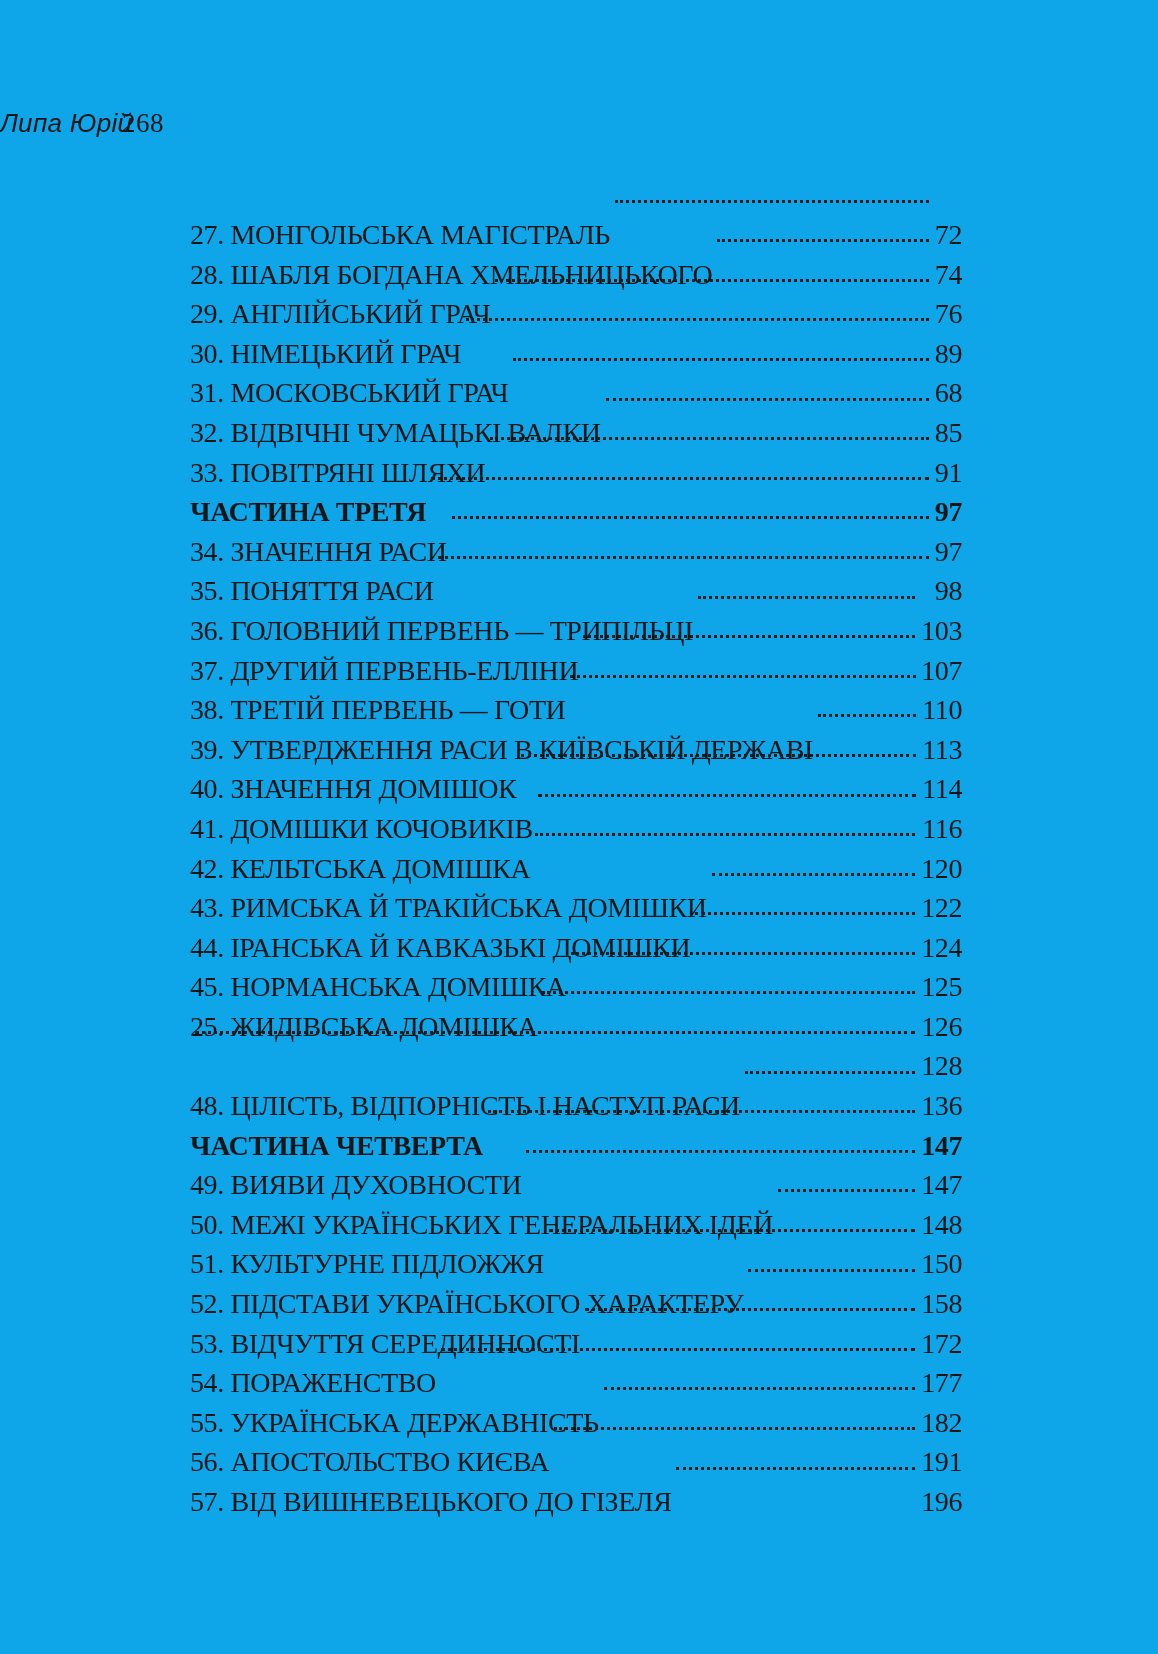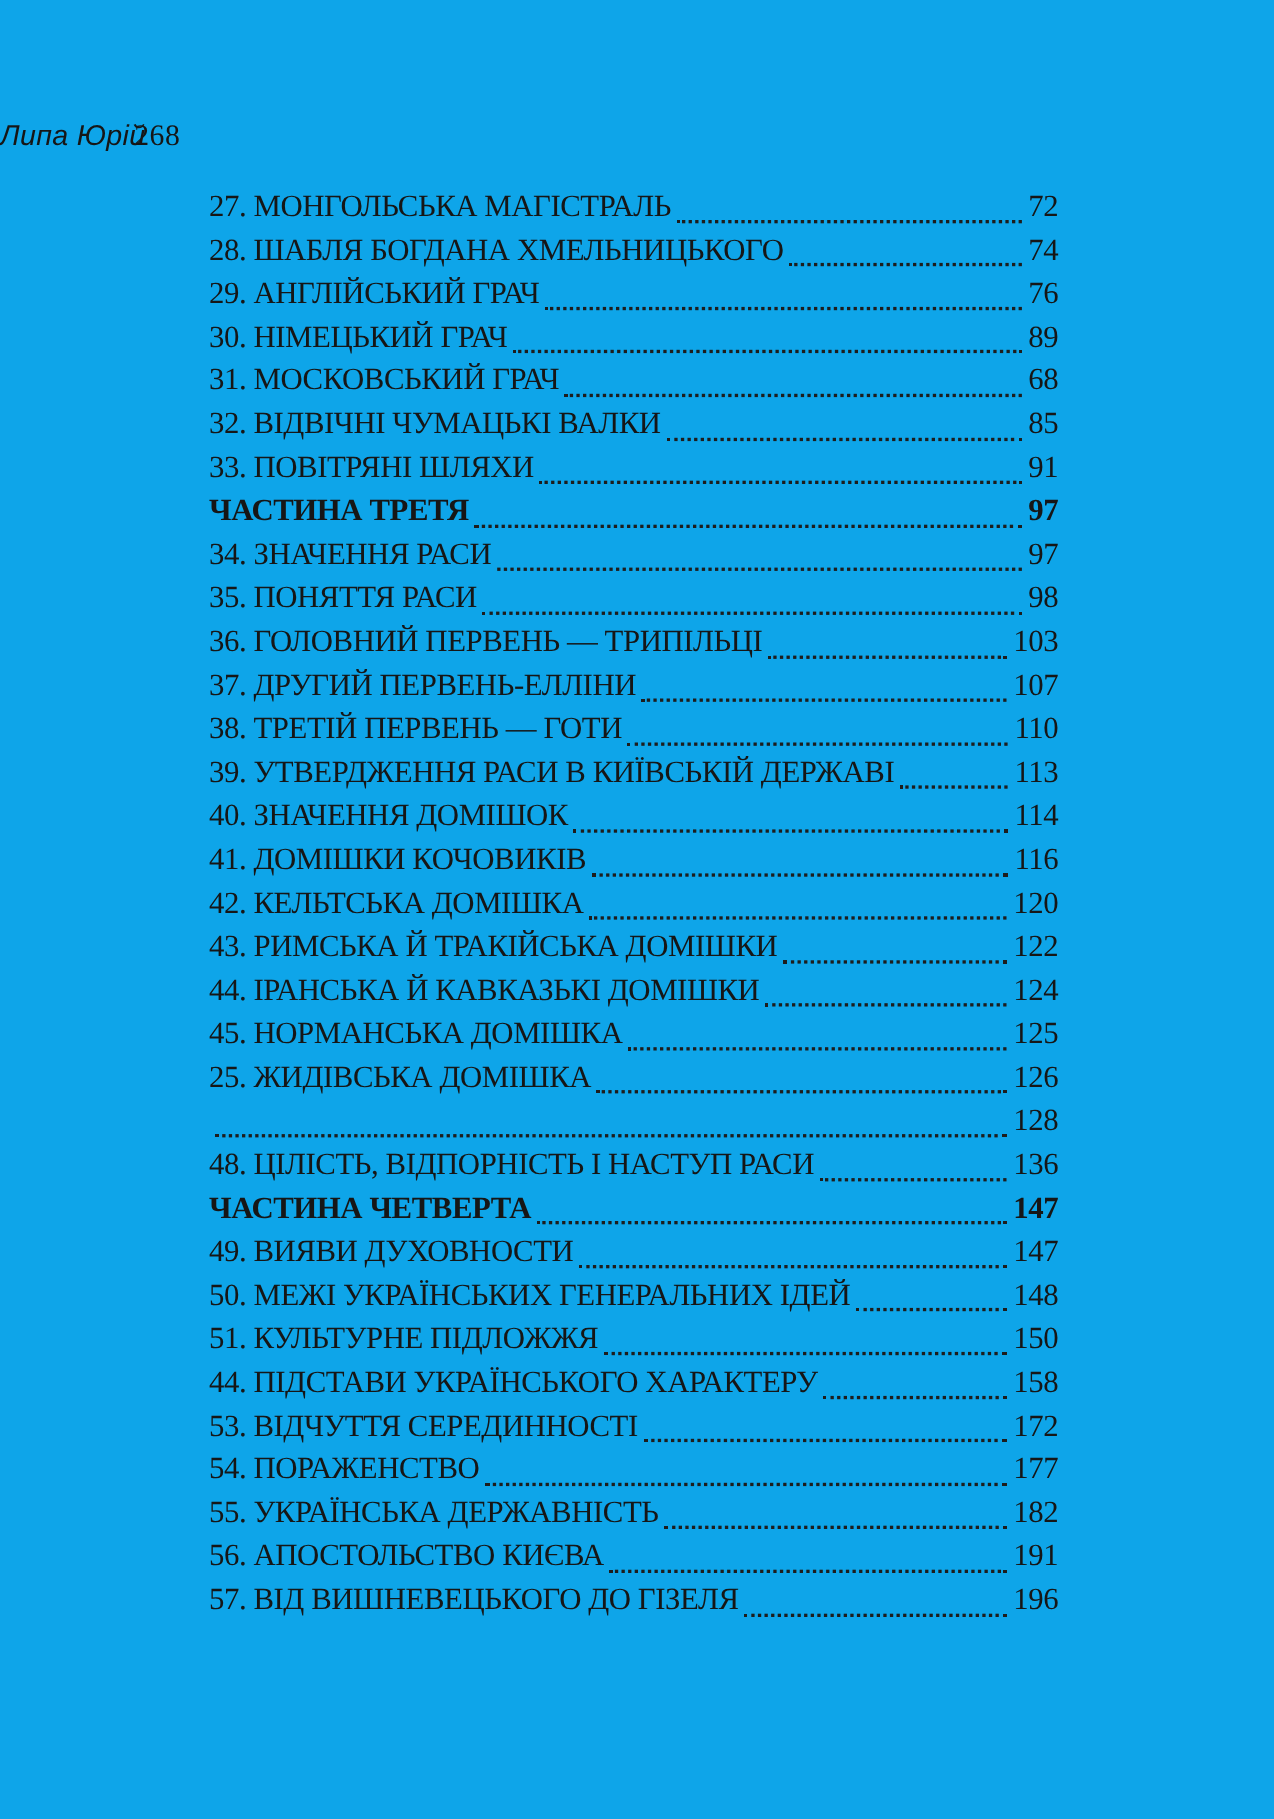--- a/index.html
+++ b/index.html
@@ -72,20 +72,21 @@
     flex: 1 1 auto;
     align-self: flex-end;
     margin: 0 6px 9px 5px;
     border-bottom: 3px dotted #1d1d1d;
     min-width: 12px;
     height: 0;
   }
   .toc-page {
     flex: 0 0 auto;
     text-align: center;
+    margin-top: 47px;
   }
 </style>
 </head>
 <body>
 
 <div class="page">
 
   <div class="running-head">
     <span class="folio">268</span>
     <span class="running-title">Липа Юрій</span>
@@ -220,21 +221,21 @@
         <span class="toc-title">50. МЕЖІ УКРАЇНСЬКИХ ГЕНЕРАЛЬНИХ ІДЕЙ</span>
         <span class="toc-leader"></span>
         <span class="toc-page">148</span>
       </div>
       <div class="toc-row">
         <span class="toc-title">51. КУЛЬТУРНЕ ПІДЛОЖЖЯ</span>
         <span class="toc-leader"></span>
         <span class="toc-page">150</span>
       </div>
       <div class="toc-row">
-        <span class="toc-title">44. ПІДСТАВИ УКРАЇНСЬКОГО ХАРАКТЕРУ</span>
+        <span class="toc-title">52. ПІДСТАВИ УКРАЇНСЬКОГО ХАРАКТЕРУ</span>
         <span class="toc-leader"></span>
         <span class="toc-page">158</span>
       </div>
       <div class="toc-row">
         <span class="toc-title">53. ВІДЧУТТЯ СЕРЕДИННОСТІ</span>
         <span class="toc-leader"></span>
         <span class="toc-page">172</span>
       </div>
       <div class="toc-row">
         <span class="toc-title">54. ПОРАЖЕНСТВО</span>

